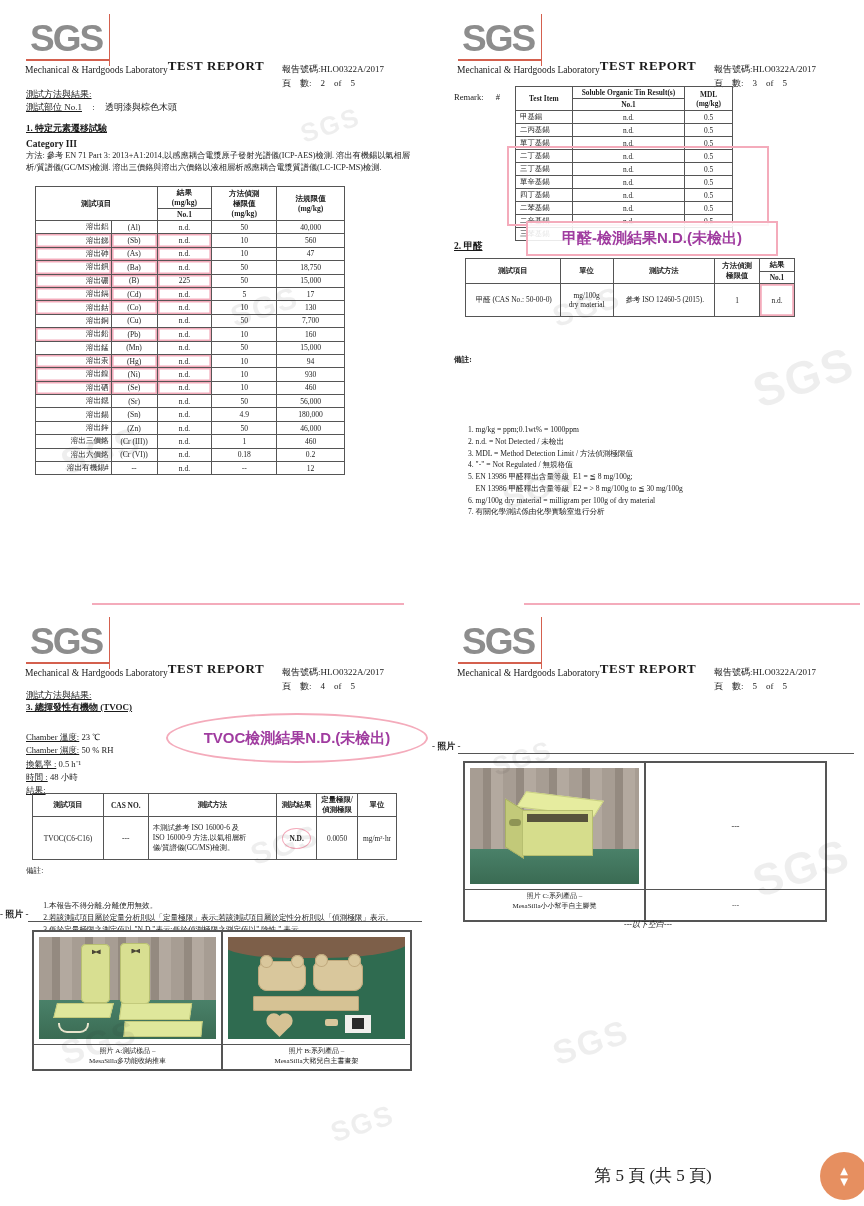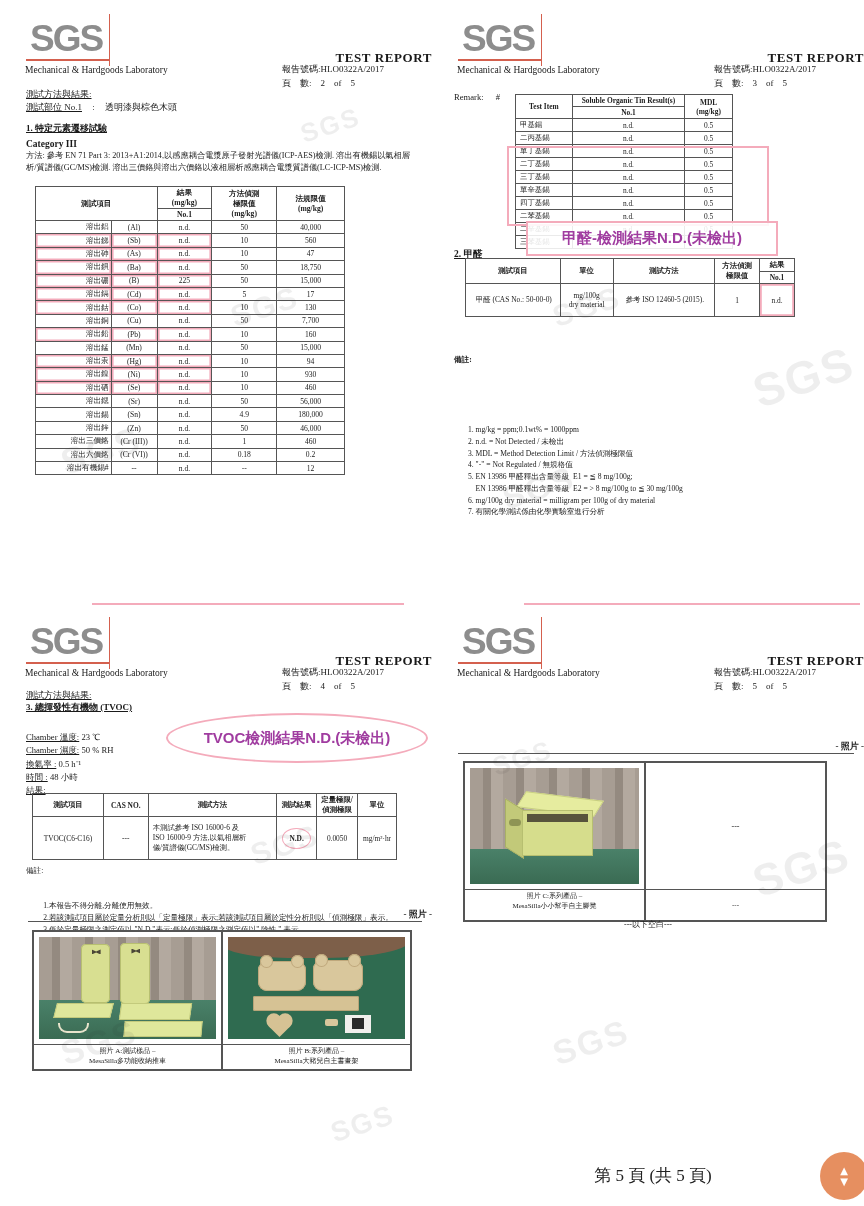--- a/index.html
+++ b/index.html
@@ -7,21 +7,21 @@
   .abs{position:absolute;}
   .sheet{position:absolute;width:432px;height:753px;background:#fff;overflow:hidden;}
   #s-tl{left:0;top:0}#s-tr{left:432px;top:0}#s-bl{left:0;top:603px}#s-br{left:432px;top:603px}
 
   
   .logo{position:absolute;left:26px;top:20px;font:bold 37px/1 "Liberation Sans",sans-serif;
     color:var(--logo_grey,#8d8d8d);letter-spacing:-2px;padding:0 7px 2px 4px;
     border-bottom:2px solid var(--logo_red,#d4604e);}
   .logo::after{content:"";position:absolute;right:-1px;top:-6px;height:52px;width:1.6px;
     background:var(--logo_red,#d4604e);}
-  .rtitle{position:absolute;left:0;width:100%;top:50px;text-align:right;font-weight:bold;
+  .rtitle{position:absolute;left:0;width:100%;top:58px;text-align:center;font-weight:bold;
     font-size:13px;letter-spacing:.6px;}
   .lab{position:absolute;left:25px;top:65px;font-size:9.5px;}
   .rinfo{position:absolute;right:10px;top:63px;width:140px;font-size:9px;line-height:1.55;}
 
   .u{text-decoration:underline;}
   .bold{font-weight:bold;}
   .sec9{font-size:9px;}
 
   
   .annot{position:absolute;border:2.5px solid var(--accent_pink,#f4abbb);
@@ -30,41 +30,41 @@
     font-family:"Liberation Sans",sans-serif;z-index:4;white-space:nowrap;}
 
   
   table{border-collapse:collapse;color:#222;}
   th,td{border:1px solid #555;padding:1px 2px;text-align:center;vertical-align:middle;}
   th{white-space:pre-line;font-weight:bold;}
   .mtab{position:absolute;left:35px;top:186px;width:310px;font-size:7.6px;}
   .mtab tbody tr{height:13.4px;}
   .mtab td:first-child{text-align:right;padding-left:5px;}
   .mtab tr.hl td:nth-child(-n+3){box-shadow:inset 0 0 0 1.6px var(--accent_pink,#f4abbb);}
-  .ttab{position:absolute;left:83px;top:86px;width:218px;font-size:7.4px;margin-top:8px;}
+  .ttab{position:absolute;left:83px;top:86px;width:218px;font-size:7.4px;}
   .ttab tbody tr{height:11px;}
   .ttab td:first-child{text-align:left;padding-left:4px;}
   .tinhl{position:absolute;left:75px;top:146px;width:258px;height:76px;
     border:2px solid var(--accent_pink,#f4abbb);z-index:3;}
   .ftab{position:absolute;left:33px;top:258px;width:330px;font-size:7.4px;}
   .ftab td{height:30px;white-space:pre-line;}
   .ftab td.pink{box-shadow:inset 0 0 0 1.8px var(--accent_pink,#f4abbb);}
   .vtab{position:absolute;left:32px;top:190px;width:365px;font-size:7.4px;}
   .vtab td{height:40px;white-space:pre-line;}
   .vtab td.mcell{text-align:left;padding-left:4px;}
   .ndcirc{display:inline-block;border:1.8px solid var(--accent_pink,#f4abbb);
     border-radius:50%;padding:5px 6px;font-weight:bold;}
 
   
   .noteblock{position:absolute;font-size:7.6px;line-height:1.55;white-space:pre-wrap;}
   .notes-flex{display:flex;}
   .notes-flex .items{flex:1;}
 
   
-  .phead{position:absolute;left:0;width:100%;text-align:right;font-weight:bold;font-size:9px;}
+  .phead{position:absolute;left:0;width:100%;text-align:left;font-weight:bold;font-size:9px;}
   .pline{position:absolute;border-top:1.5px solid #555;}
   .photos{position:absolute;display:grid;grid-template-columns:1fr 1fr;border:1px solid #555;background:#fff;}
   .pcell{border:1px solid #555;padding:5px;}
   .pcap{border:1px solid #555;text-align:center;font-size:7px;line-height:1.4;padding:2px 1px;}
   .photo{position:relative;overflow:hidden;background:#46785c;}
   .ecell{display:flex;align-items:center;justify-content:center;font-size:8px;}
 
   
   .curtain{position:absolute;left:0;right:0;top:0;
     background:repeating-linear-gradient(90deg,#a79d93 0 13px,#948a80 13px 21px,#b3a99f 21px 33px);}
@@ -109,21 +109,21 @@
   .faddr{white-space:nowrap;overflow:hidden;}
   .fphones{display:flex;gap:34px;border-bottom:1px solid #e2b08e;padding:1px 0 2px;}
   .fmember{text-align:right;color:#9a9a9a;font-size:5px;padding-top:1px;}
 
   .wm{position:absolute;font-family:"Liberation Sans",sans-serif;font-weight:bold;color:#222;
     opacity:.07;transform:rotate(-18deg);letter-spacing:2px;pointer-events:none;z-index:2;}
   .topline{position:absolute;top:0;height:2px;background:var(--accent_pink,#f4abbb);}
 
   .pg-overlay{position:absolute;left:116px;top:556px;width:210px;height:32px;background:#fff;
     display:flex;align-items:center;justify-content:center;font-size:17px;color:#222;z-index:6;}
-  .blank-note{position:absolute;left:0;width:100%;top:316px;text-align:center;font-size:8px;}
+  .blank-note{position:absolute;left:0;width:100%;top:316px;text-align:center;font-size:8px;font-style:italic;}
 
   .scrollbtn{position:absolute;left:820px;top:1152px;width:48px;height:48px;border-radius:50%;
     background:rgba(226,128,74,.88);display:flex;flex-direction:column;align-items:center;
     justify-content:center;gap:1px;color:#fff;z-index:9;}
   .scrollbtn span{font-size:10px;line-height:1;cursor:pointer;font-family:"DejaVu Sans",sans-serif;}
 </style>
 </head>
 <body>
 
 <section class="sheet" id="s-tl">
@@ -410,21 +410,21 @@
       </tr>
         <tr>
         <td>三苯基錫</td>
         <td>n.d.</td>
         <td>0.5</td>
       </tr>
       </tbody>
   </table>
   <div class="tinhl"></div>
 
-  <div class="abs bold u" style="left:22px;top:248px;font-size:9.5px">2. 甲醛</div>
+  <div class="abs bold u" style="left:22px;top:240px;font-size:9.5px">2. 甲醛</div>
   <div class="annot" style="left:94px;top:221px;width:248px;height:31px;font-size:15px">甲醛-檢測結果N.D.(未檢出)</div>
 
   <table class="ftab">
     <colgroup>
         <col style="width:95px">
         <col style="width:53px">
         <col style="width:102px">
         <col style="width:45px">
         <col style="width:35px">
       </colgroup>

